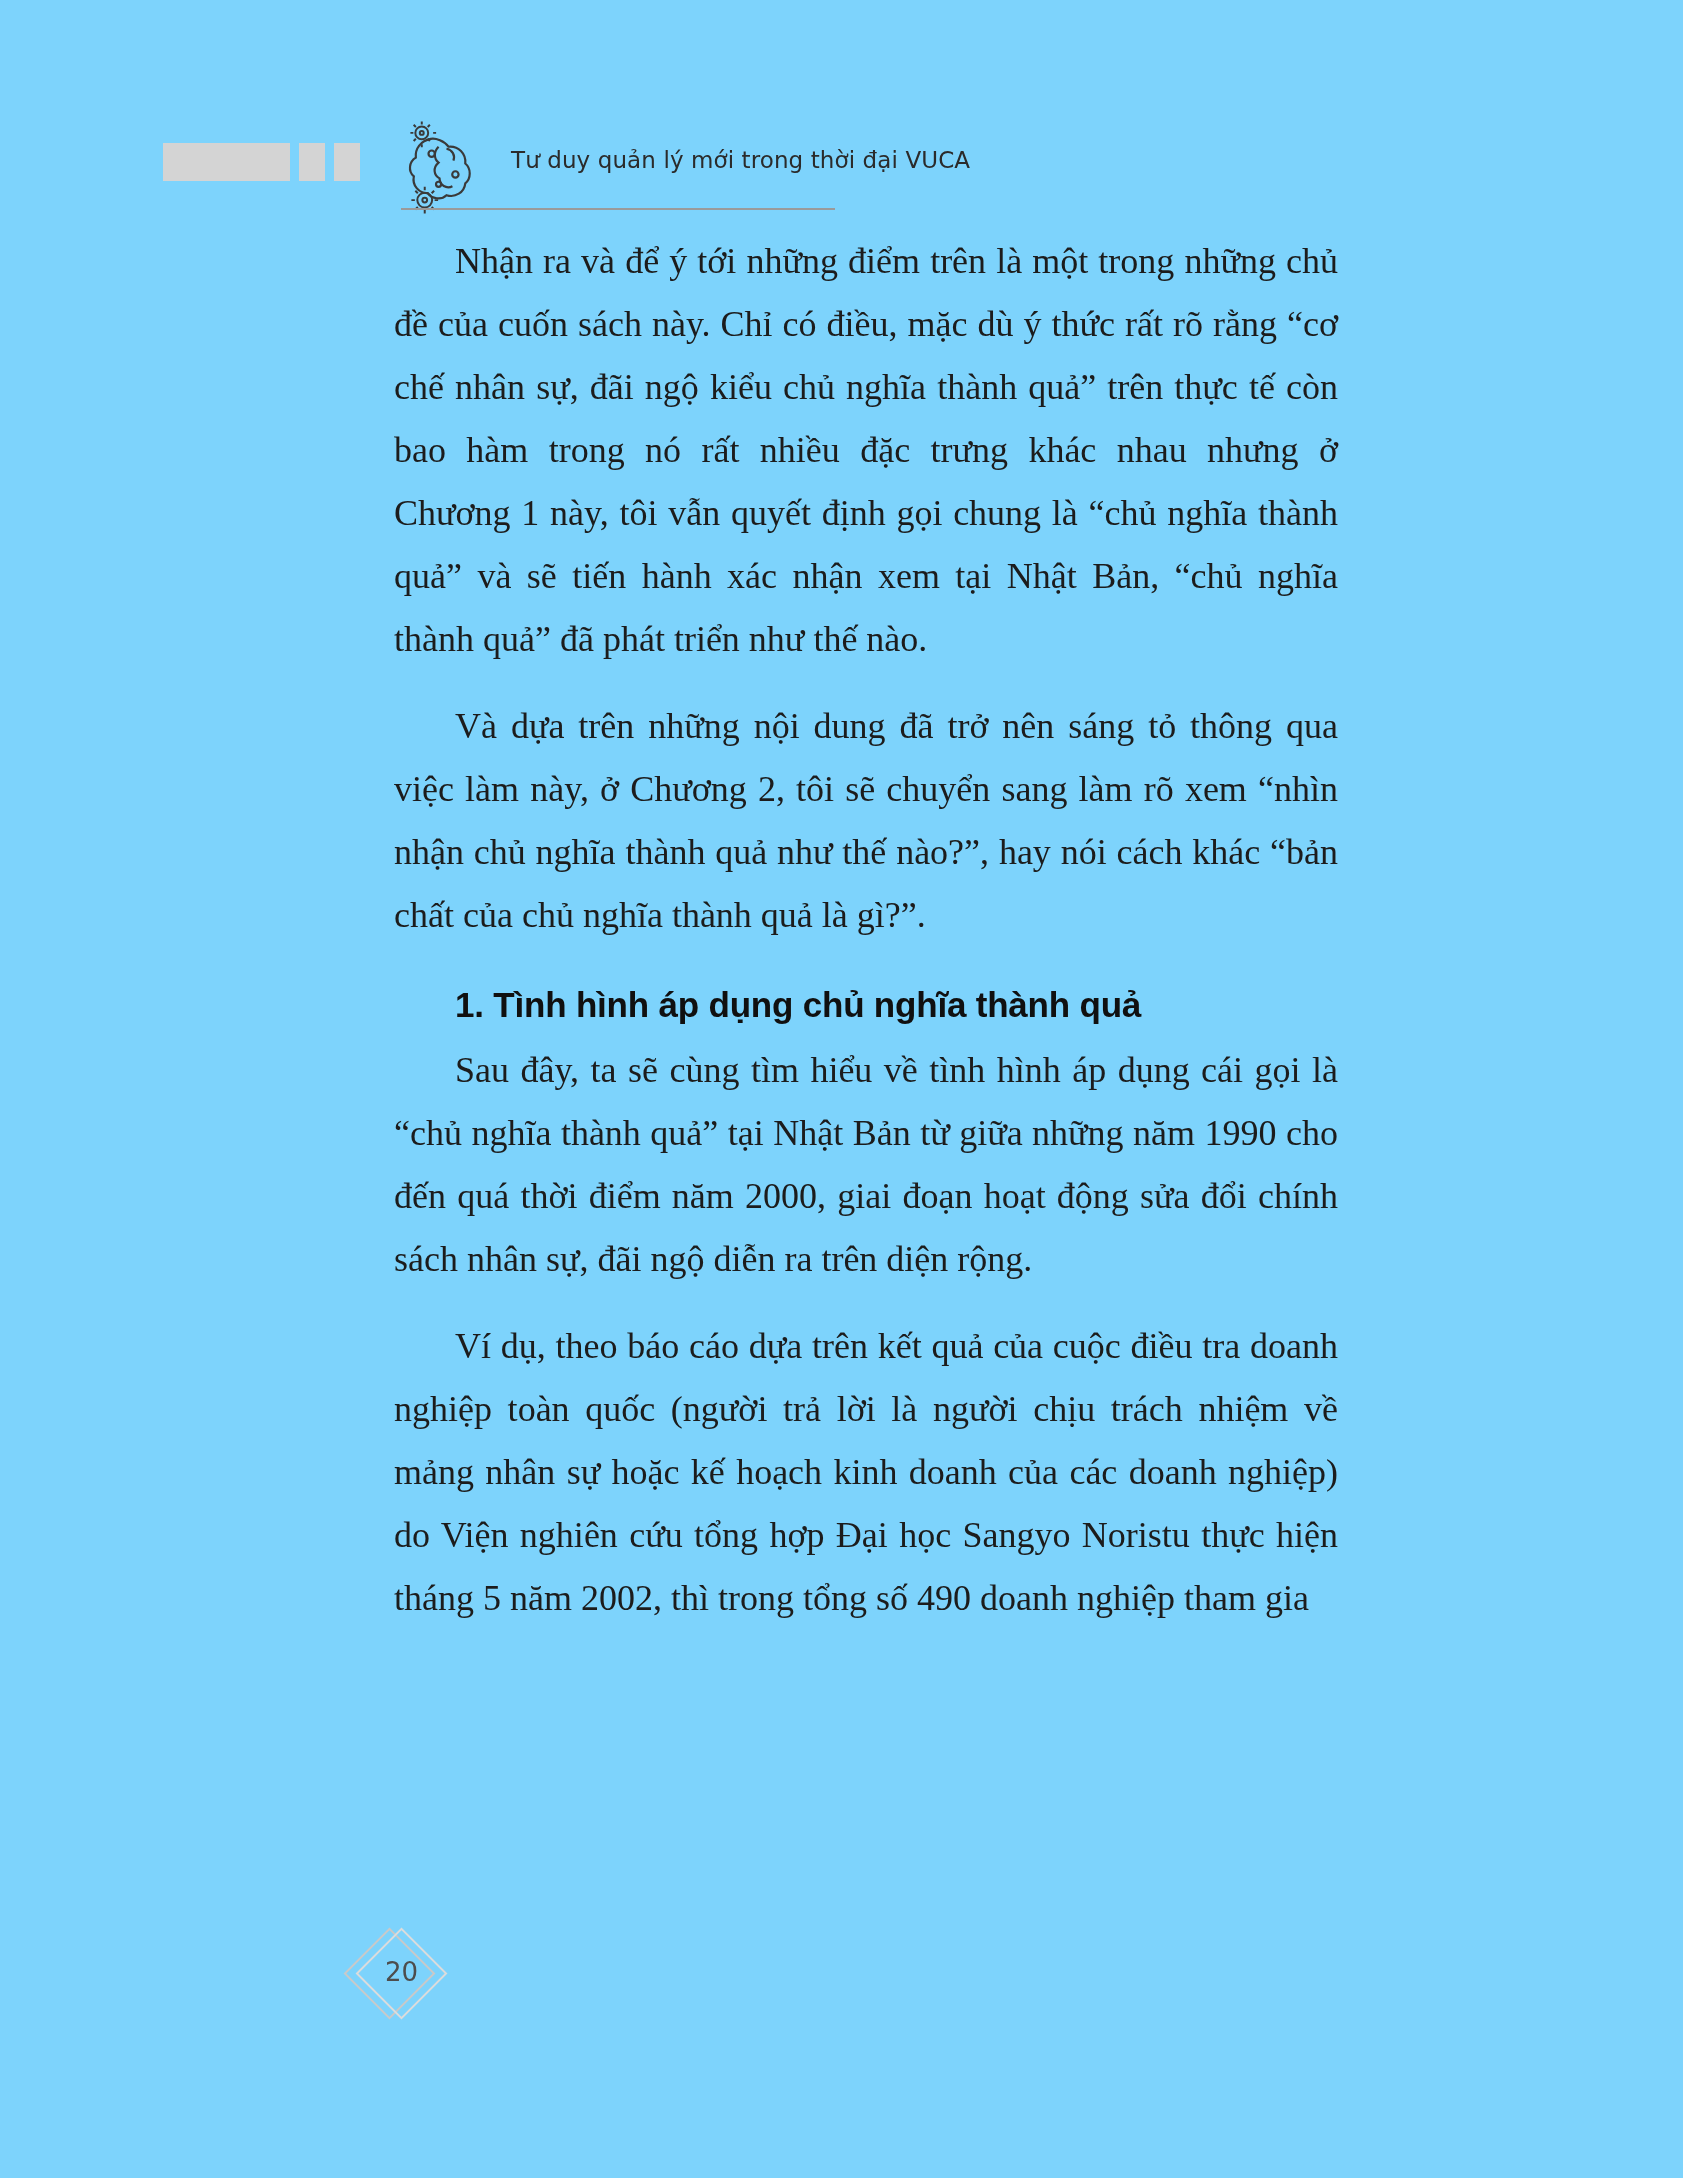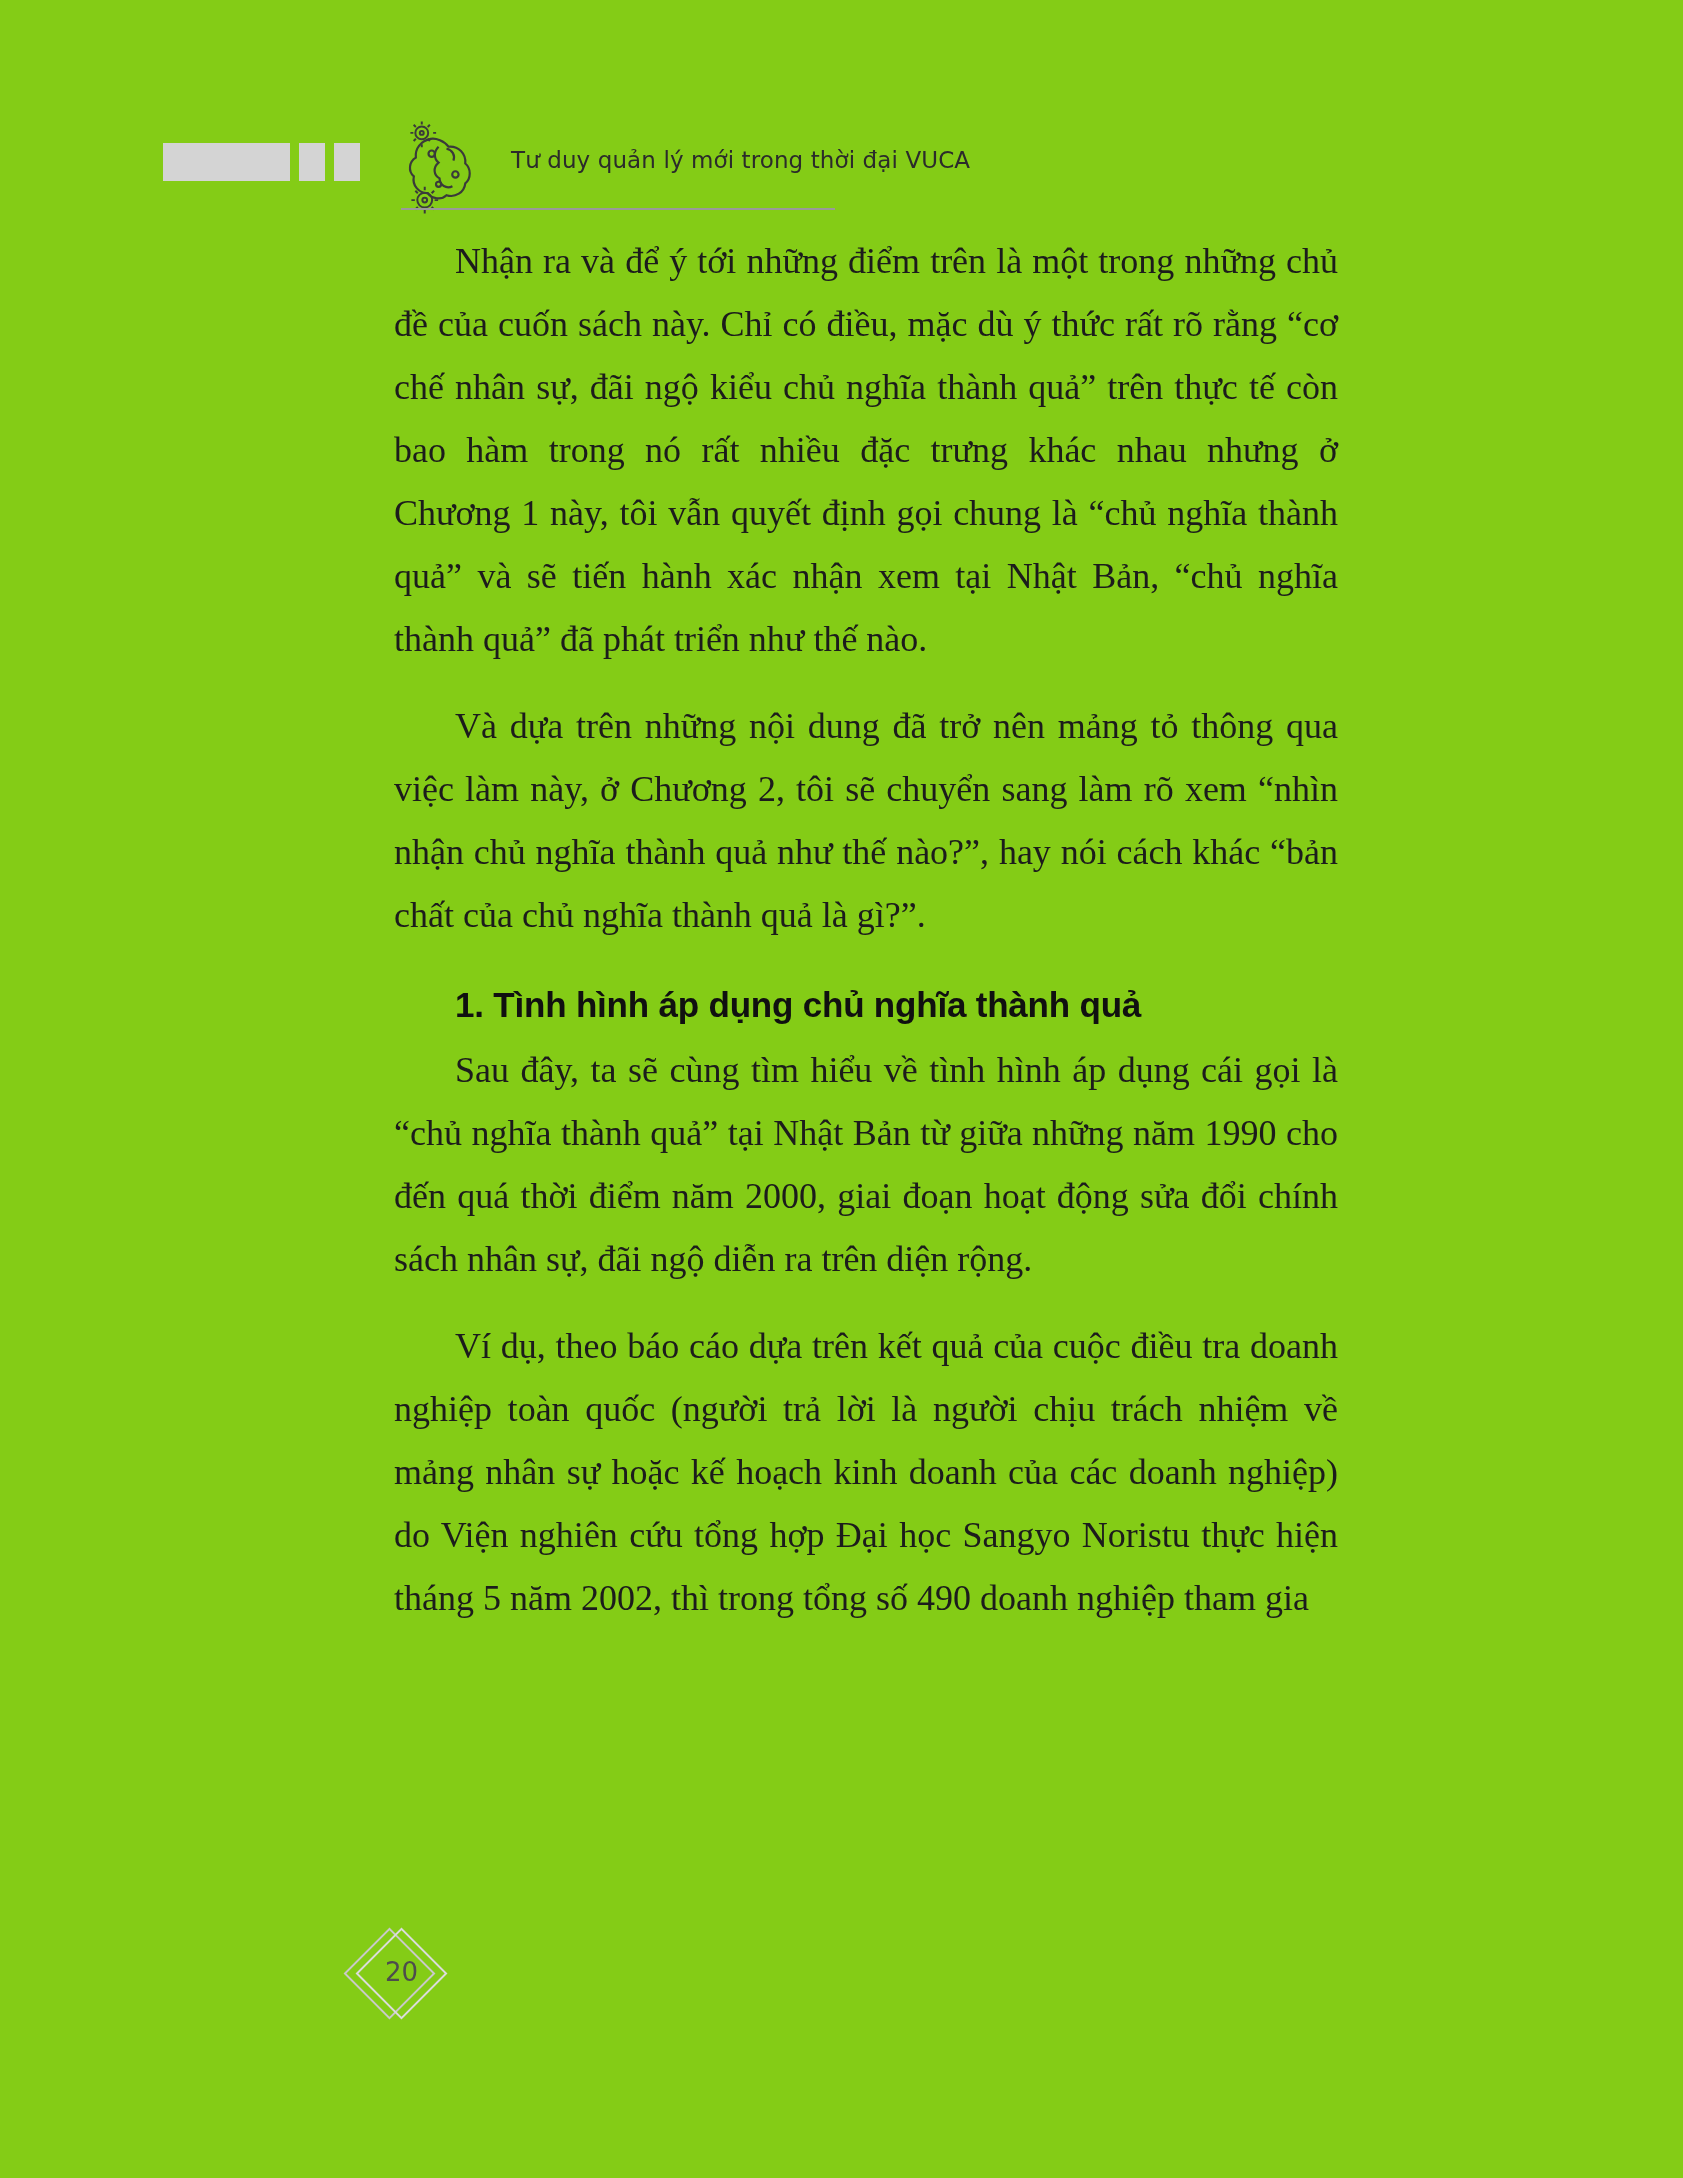--- a/index.html
+++ b/index.html
@@ -12,21 +12,21 @@
     height: 2178px;
     position: relative;
     font-family: "Liberation Serif", serif;
     color: #1b1b1b;
     overflow: hidden;
   }
 
   .page {
     position: absolute;
     inset: 0;
-    background: #84cc16;
+    background: #7dd3fc;
   }
 
   
   .header {
     position: absolute;
     top: 129px;
     left: 163px;
     right: 297px;
     height: 89px;
   }
@@ -169,21 +169,21 @@
         </g>
       </svg>
     </div>
 
     <div class="header-title">Tư duy quản lý mới trong thời đại VUCA</div>
     <div class="header-rule"></div>
   </div>
 
   <div class="content">
     <p class="para">Nhận ra và để ý tới những điểm trên là một trong những chủ đề của cuốn sách này. Chỉ có điều, mặc dù ý thức rất rõ rằng “cơ chế nhân sự, đãi ngộ kiểu chủ nghĩa thành quả” trên thực tế còn bao hàm trong nó rất nhiều đặc trưng khác nhau nhưng ở Chương 1 này, tôi vẫn quyết định gọi chung là “chủ nghĩa thành quả” và sẽ tiến hành xác nhận xem tại Nhật Bản, “chủ nghĩa thành quả” đã phát triển như thế nào.</p>
-    <p class="para">Và dựa trên những nội dung đã trở nên mảng tỏ thông qua việc làm này, ở Chương 2, tôi sẽ chuyển sang làm rõ xem “nhìn nhận chủ nghĩa thành quả như thế nào?”, hay nói cách khác “bản chất của chủ nghĩa thành quả là gì?”.</p>
+    <p class="para">Và dựa trên những nội dung đã trở nên sáng tỏ thông qua việc làm này, ở Chương 2, tôi sẽ chuyển sang làm rõ xem “nhìn nhận chủ nghĩa thành quả như thế nào?”, hay nói cách khác “bản chất của chủ nghĩa thành quả là gì?”.</p>
 
     <h2 class="section-heading">1. Tình hình áp dụng chủ nghĩa thành quả</h2>
 
     <p class="para">Sau đây, ta sẽ cùng tìm hiểu về tình hình áp dụng cái gọi là “chủ nghĩa thành quả” tại Nhật Bản từ giữa những năm 1990 cho đến quá thời điểm năm 2000, giai đoạn hoạt động sửa đổi chính sách nhân sự, đãi ngộ diễn ra trên diện rộng.</p>
     <p class="para">Ví dụ, theo báo cáo dựa trên kết quả của cuộc điều tra doanh nghiệp toàn quốc (người trả lời là người chịu trách nhiệm về mảng nhân sự hoặc kế hoạch kinh doanh của các doanh nghiệp) do Viện nghiên cứu tổng hợp Đại học Sangyo Noristu thực hiện tháng 5 năm 2002, thì trong tổng số 490 doanh nghiệp tham gia</p>
   </div>
 
   <div class="folio">
     <span class="diamond d1"></span>
     <span class="diamond d2"></span>

